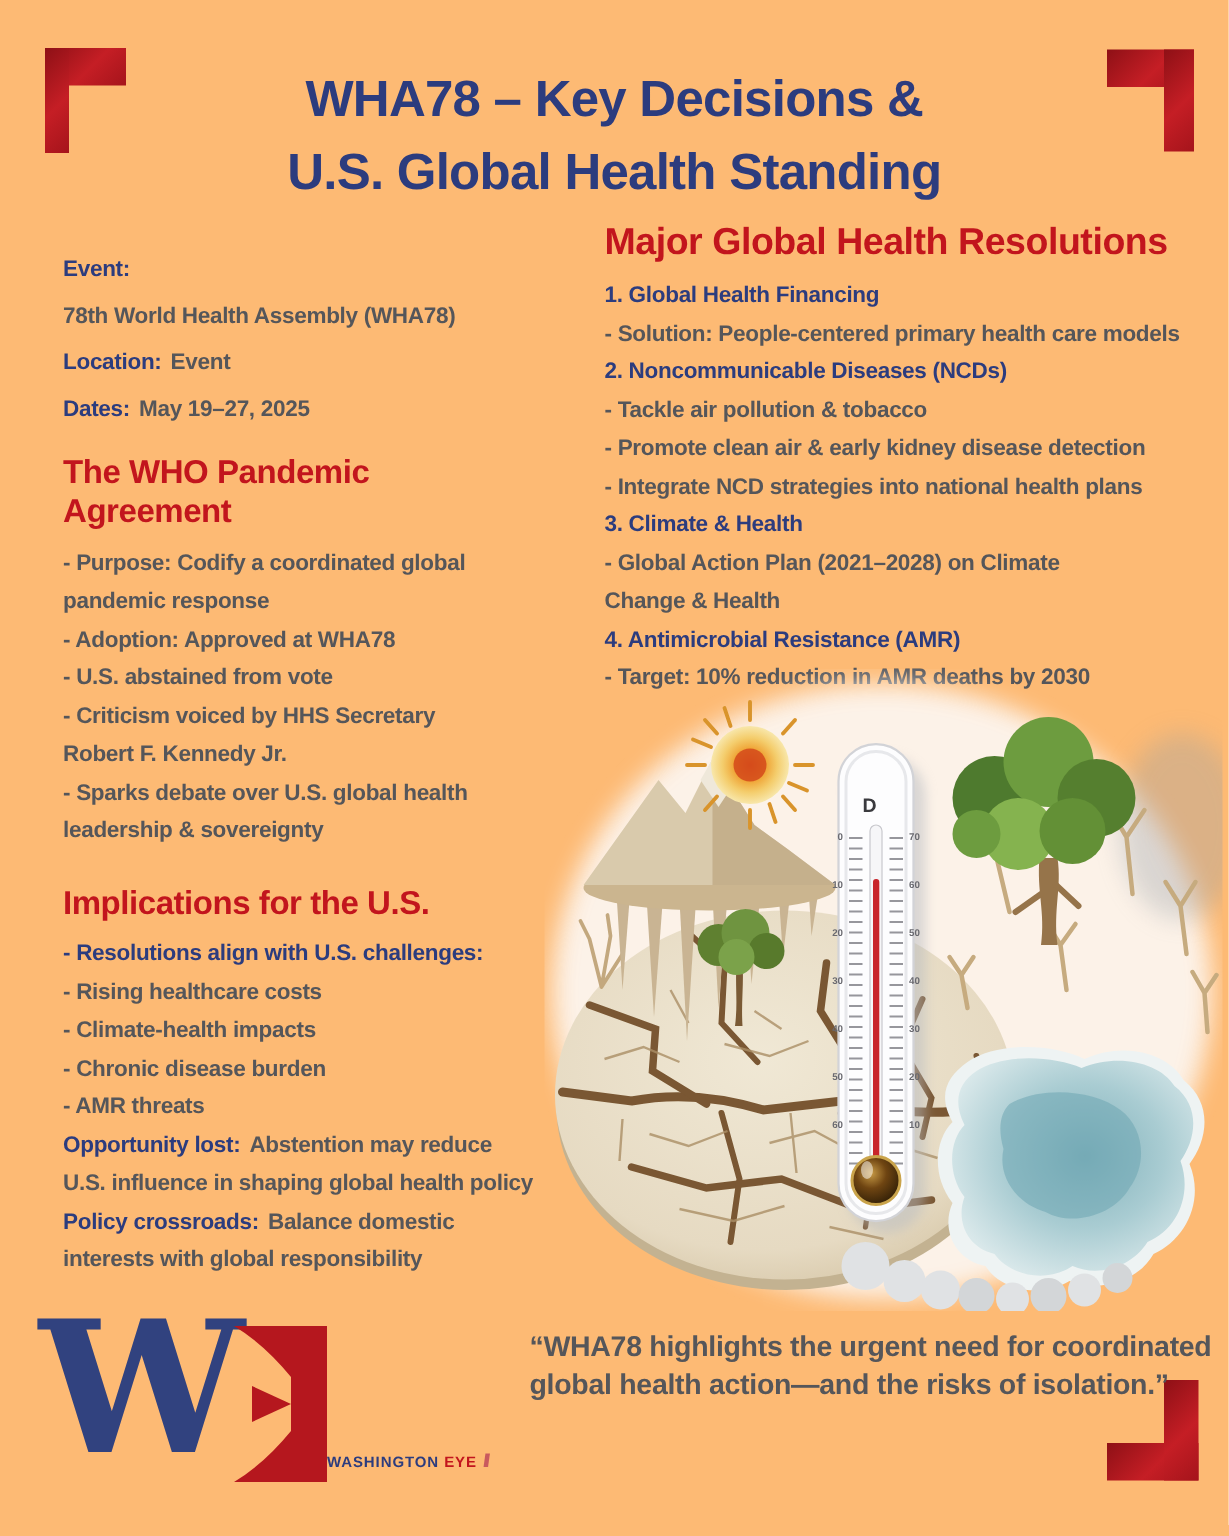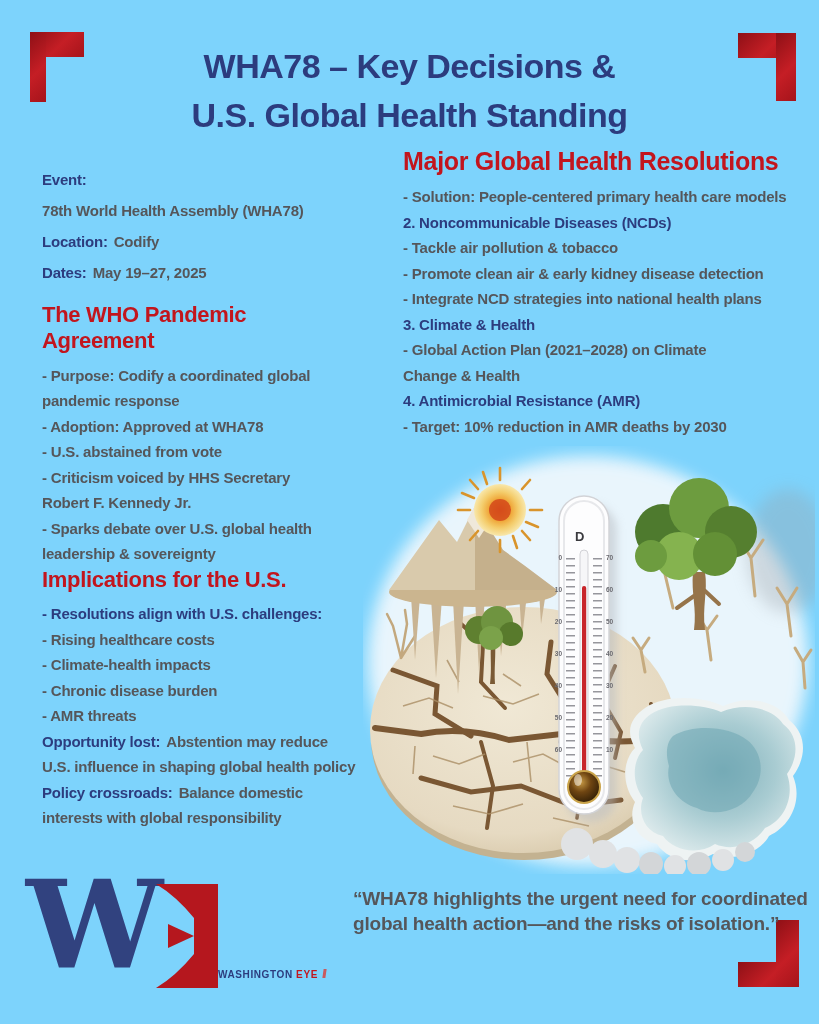--- a/index.html
+++ b/index.html
@@ -1,18 +1,18 @@
 <!DOCTYPE html>
 <html><head>
 <meta charset="utf-8">
 <style>
   html,body { margin:0; padding:0; }
   .page {
     position:relative; width:819px; height:1024px;
-    background:#7dd3fc; overflow:hidden;
+    background:#fdba74; overflow:hidden;
     font-family:"Liberation Sans", sans-serif;
     -webkit-font-smoothing:antialiased;
   }
   
   .bracket { position:absolute; }
   .bracket .h, .bracket .v { position:absolute; background:linear-gradient(135deg,#8e1016,#c51e25 55%,#a5141b); }
   .br-tl { left:30px; top:32px; width:54px; height:70px; }
   .br-tl .h { left:0; top:0; width:54px; height:25px; }
   .br-tl .v { left:0; top:0; width:16px; height:70px; }
   .br-tr { left:738px; top:33px; width:58px; height:68px; }
@@ -34,21 +34,21 @@
   .kv-line { font-size:15px; font-weight:bold; color:#55565a; line-height:31px; letter-spacing:-0.2px; white-space:nowrap; }
   .lbl { color:#2c3c7e; }
   .lbl + span { margin-left:6px; }
 
   .sec-head {
     color:#c2151d; font-size:22px; font-weight:bold; line-height:1.2;
     letter-spacing:-0.3px; margin:0;
   }
   .body-line { font-size:15px; font-weight:bold; color:#55565a; line-height:25.5px; letter-spacing:-0.2px; white-space:nowrap; }
   .blue-line { color:#2c3c7e; }
-  .mt14 { margin-top:14px; } .mt22 { } .mt8 { margin-top:8px; }
+  .mt14 { margin-top:14px; } .mt22 { margin-top:22px; } .mt8 { margin-top:8px; }
 
   .why { position:absolute; left:353px; top:878px; width:440px; }
   .why .quote-line { font-size:19px; font-weight:bold; color:#55565a; line-height:25px; letter-spacing:-0.2px; white-space:nowrap; }
 
   .logo { position:absolute; left:26px; top:868px; width:300px; height:130px; }
   .logo-w {
     position:absolute; left:0; top:-4px;
     font-family:"DejaVu Serif", serif; font-weight:bold;
     font-size:122px; line-height:1; color:#31427f;
   }
@@ -79,21 +79,21 @@
 
   <div class="title">
     <div>WHA78 – Key Decisions &amp;</div>
     <div>U.S. Global Health Standing</div>
   </div>
 
   <div class="col-left">
     <div class="kv-line lbl">Event:</div>
     <div class="kv-line">78th World Health Assembly (WHA78)</div>
     <div class="kv-line">
-      <span class="lbl">Location:</span><span>Codify</span>
+      <span class="lbl">Location:</span><span>Event</span>
     </div>
     <div class="kv-line">
       <span class="lbl">Dates:</span><span>May 19–27, 2025</span>
     </div>
 
     <div class="sec-head mt14">
       <div>The WHO Pandemic</div>
       <div>Agreement</div>
     </div>
     <div class="mt8">
@@ -121,20 +121,21 @@
       <div class="body-line">
         <span class="lbl">Policy crossroads:</span><span>Balance domestic</span>
       </div>
       <div class="body-line">interests with global responsibility</div>
     </div>
   </div>
 
   <div class="col-right">
     <div class="sec-head" style="font-size:25px;">Major Global Health Resolutions</div>
     <div class="mt8">
+      <div class="body-line blue-line">1. Global Health Financing</div>
       <div class="body-line">- Solution: People-centered primary health care models</div>
       <div class="body-line blue-line">2. Noncommunicable Diseases (NCDs)</div>
       <div class="body-line">- Tackle air pollution &amp; tobacco</div>
       <div class="body-line">- Promote clean air &amp; early kidney disease detection</div>
       <div class="body-line">- Integrate NCD strategies into national health plans</div>
       <div class="body-line blue-line">3. Climate &amp; Health</div>
       <div class="body-line">- Global Action Plan (2021–2028) on Climate</div>
       <div class="body-line">Change &amp; Health</div>
       <div class="body-line blue-line">4. Antimicrobial Resistance (AMR)</div>
       <div class="body-line">- Target: 10% reduction in AMR deaths by 2030</div>

